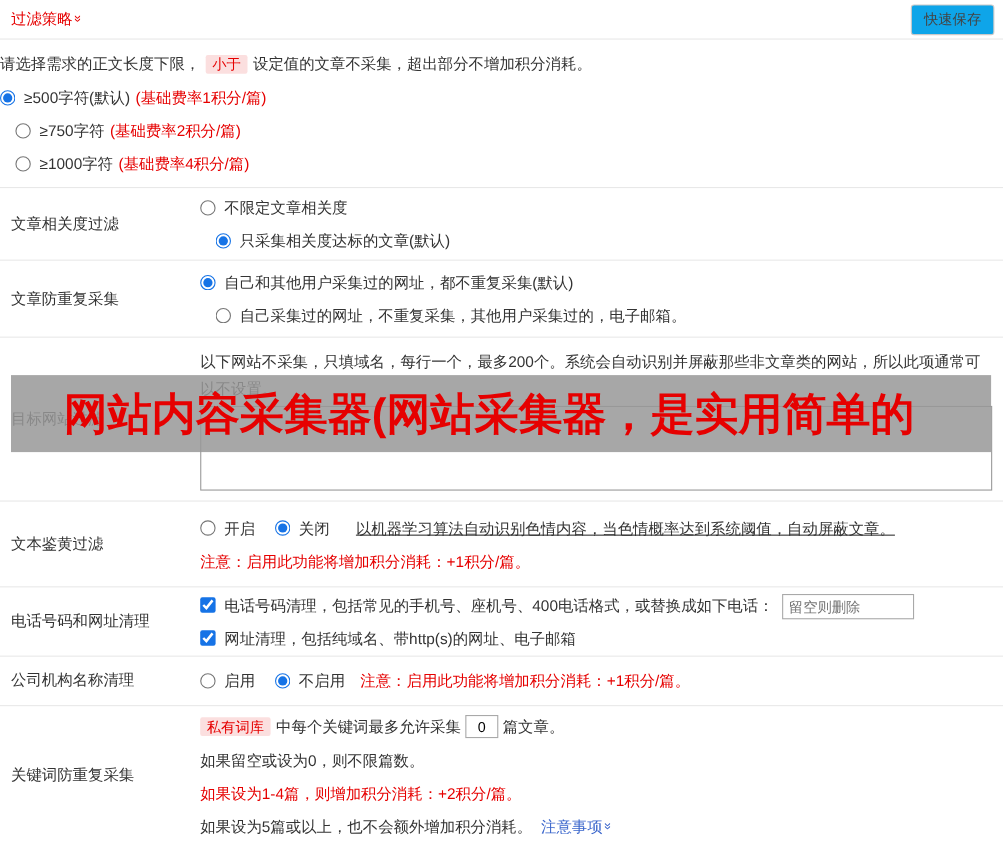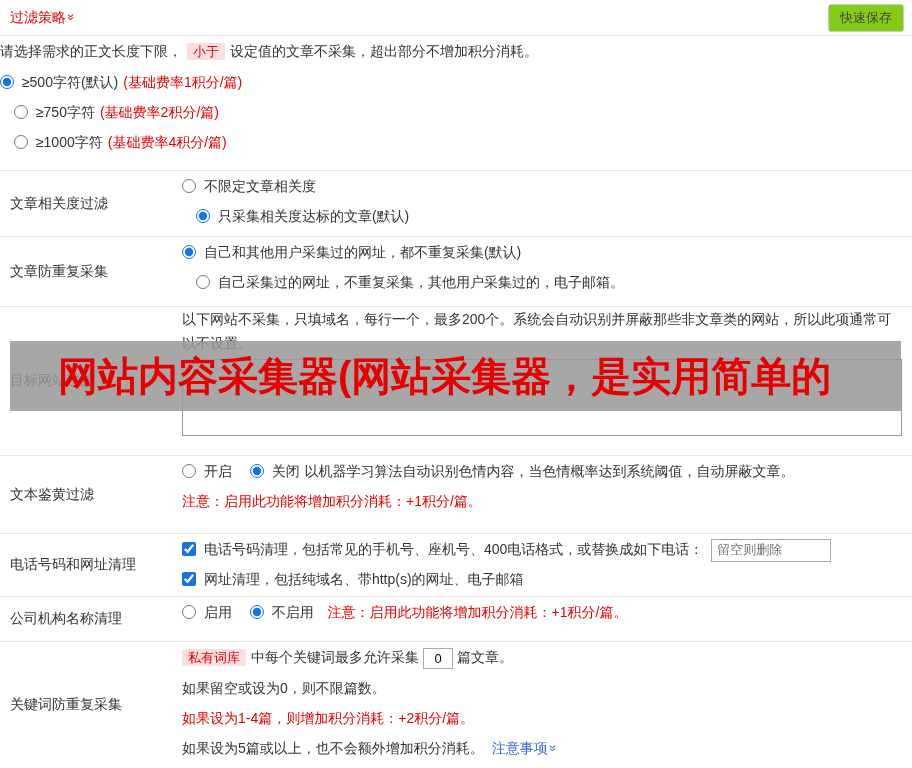--- a/index.html
+++ b/index.html
@@ -29,39 +29,40 @@
     display: inline-block;
     transform: rotate(90deg);
     font-size: 12px;
     margin-left: 2px;
     vertical-align: 1px;
   }
   .save-btn {
     font-family: inherit;
     font-size: 13px;
     color: #444;
-    background: #84cc16;
+    background: #0ea5e9;
     border: 1px solid #c9c9c9;
     border-radius: 3px;
     padding: 4px 11px;
     cursor: pointer;
   }
   .row { display: flex; border-bottom: 1px solid var(--border, #e8e8e8); }
   .row-label {
     width: 182px;
     flex-shrink: 0;
     padding-left: 10px;
     display: flex;
     align-items: center;
     color: #333;
   }
   .row-content {
     flex: 1;
     display: flex;
     flex-direction: column;
+    justify-content: center;
     padding-right: 10px;
     min-width: 0;
   }
   .line { line-height: 30px; white-space: nowrap; }
   .para { line-height: 24px; white-space: normal; }
   .red { color: var(--red, #e60000); }
   .note { margin-left: 5px; }
   .tag {
     background: var(--hl, #fbdfdf);
     color: var(--red, #e60000);
@@ -73,21 +74,21 @@
   input[type=radio], input[type=checkbox] {
     accent-color: var(--accent, #1673e6);
     width: 14px;
     height: 14px;
     vertical-align: -2px;
     margin-right: 4px;
     cursor: pointer;
   }
   .opt { cursor: pointer; }
   .opt + .opt { margin-left: 14px; }
-  .desc { margin-left: 1px; }
+  .desc { margin-left: 20px; text-decoration: underline; }
   .warn { margin-left: 10px; }
   .r1 { height: 135px; }
   .r2 { height: 66px; }
   .r3 { height: 70px; }
   .r4 { height: 149px; }
   .r5 { height: 78px; }
   .r6 { height: 63px; }
   .r7 { height: 45px; }
   .r8 { height: 127px; }
   .site-textarea {
@@ -98,21 +99,21 @@
     overflow-y: scroll;
     resize: none;
     font-family: inherit;
     font-size: 13px;
     padding: 3px 5px;
   }
   .phone-input {
     width: 120px;
     height: 23px;
     border: 1px solid #a9a9a9;
-    font-family: Liberation Mono, monospace;
+    font-family: Liberation Sans, sans-serif;
     font-size: 13px;
     padding: 0 5px;
     vertical-align: middle;
     margin-left: 4px;
   }
   .count-input {
     width: 30px;
     height: 21px;
     border: 1px solid #a9a9a9;
     font-family: inherit;

